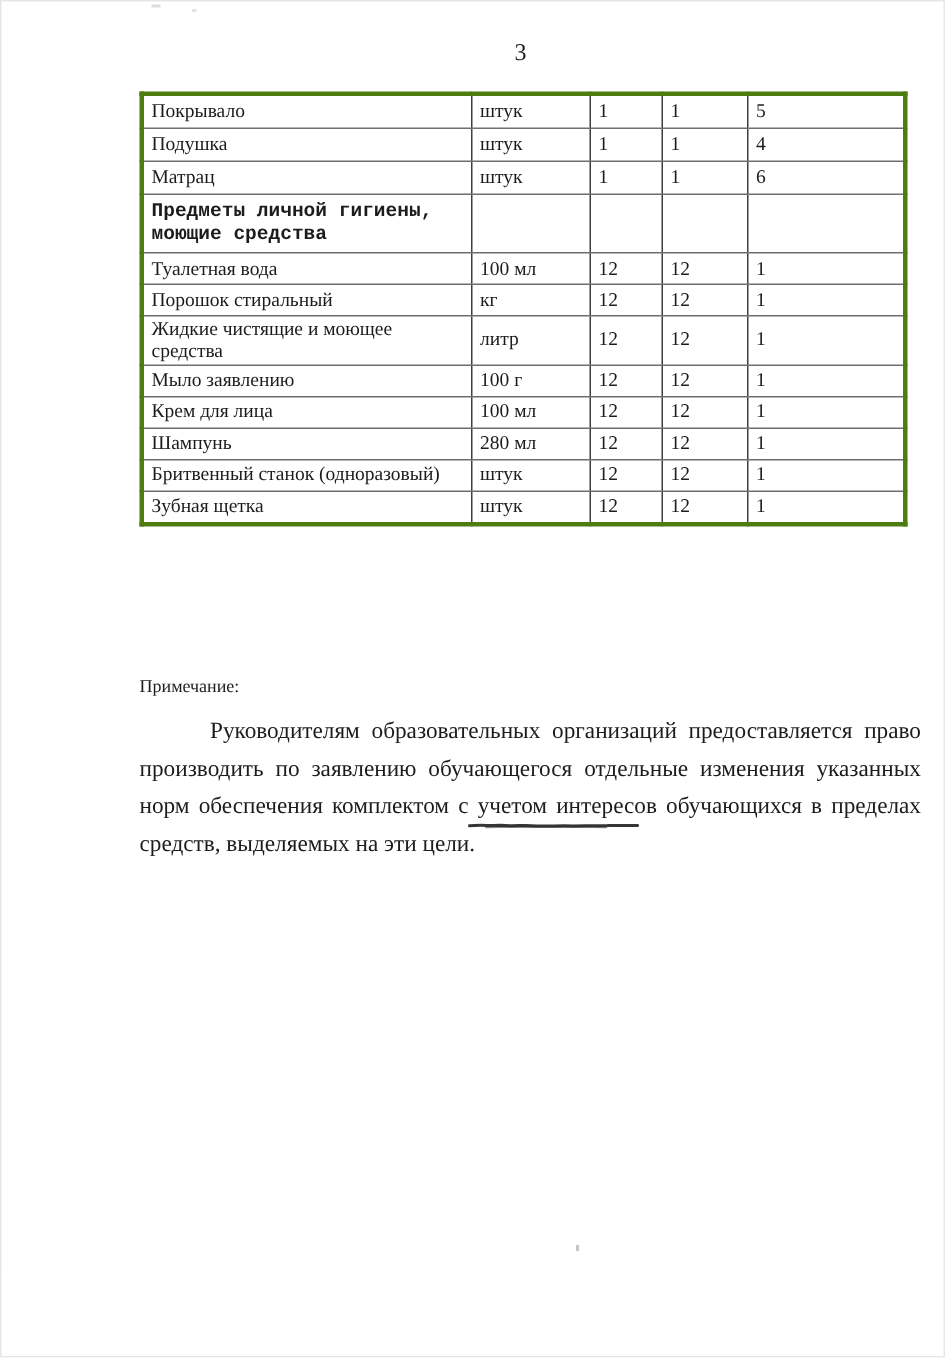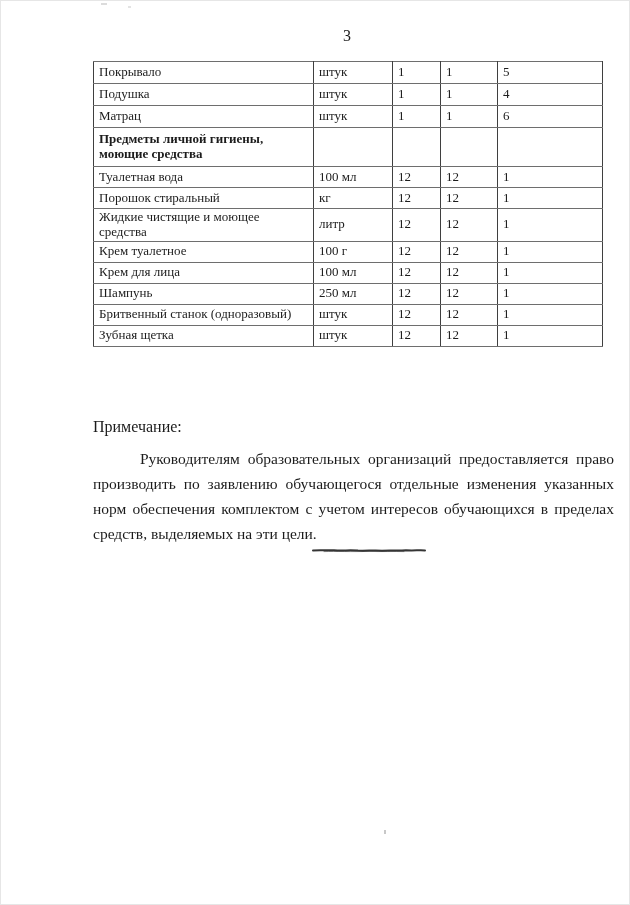--- a/index.html
+++ b/index.html
@@ -35,32 +35,33 @@
     border-right: 1px solid #3f3f3f;
     border-top: 1px solid #6e6e6e;
     border-bottom: 1px solid #6e6e6e;
     font-size: 13px;
     line-height: 1.15;
     padding: 1px 5px;
     height: 19px;
     vertical-align: middle;
     overflow: hidden;
   }
-  table.norms { border: 1px solid #4d7c0f; }
+  table.norms { border: 3px solid #4d7c0f; }
   td.name { text-align: left; }
   td.center { }
-  tr.section-row td { height: 36px; }
+  tr.section-row td { height: 36px; font-family: Liberation Mono, monospace; }
   tr.section-row td.name { font-weight: bold; vertical-align: middle; }
   tr.bottom td { height: 18px; }
   .note-block {
     position: absolute;
     left: 93px; top: 418px; width: 521px;
   }
   .note-label {
-    font-size: 16px;
+    font-size: 12px;
+    margin-top: 32px;
   }
   .note-paragraph {
     margin-top: 10px;
     font-size: 15.5px;
     line-height: 25px;
     text-align: justify;
     text-indent: 47px;
   }
   .scribble {
     position: absolute;
@@ -149,36 +150,36 @@
         <td class="center">1</td>
       </tr>
       <tr class="bottom">
         <td class="name">Жидкие чистящие и моющее средства</td>
         <td class="center">литр</td>
         <td class="center">12</td>
         <td class="center">12</td>
         <td class="center">1</td>
       </tr>
       <tr class="bottom">
-        <td class="name">Крем туалетное</td>
+        <td class="name">Мыло заявлению</td>
         <td class="center">100 г</td>
         <td class="center">12</td>
         <td class="center">12</td>
         <td class="center">1</td>
       </tr>
       <tr class="bottom">
         <td class="name">Крем для лица</td>
         <td class="center">100 мл</td>
         <td class="center">12</td>
         <td class="center">12</td>
         <td class="center">1</td>
       </tr>
       <tr class="bottom">
         <td class="name">Шампунь</td>
-        <td class="center">250 мл</td>
+        <td class="center">280 мл</td>
         <td class="center">12</td>
         <td class="center">12</td>
         <td class="center">1</td>
       </tr>
       <tr class="bottom">
         <td class="name">Бритвенный станок (одноразовый)</td>
         <td class="center">штук</td>
         <td class="center">12</td>
         <td class="center">12</td>
         <td class="center">1</td>

